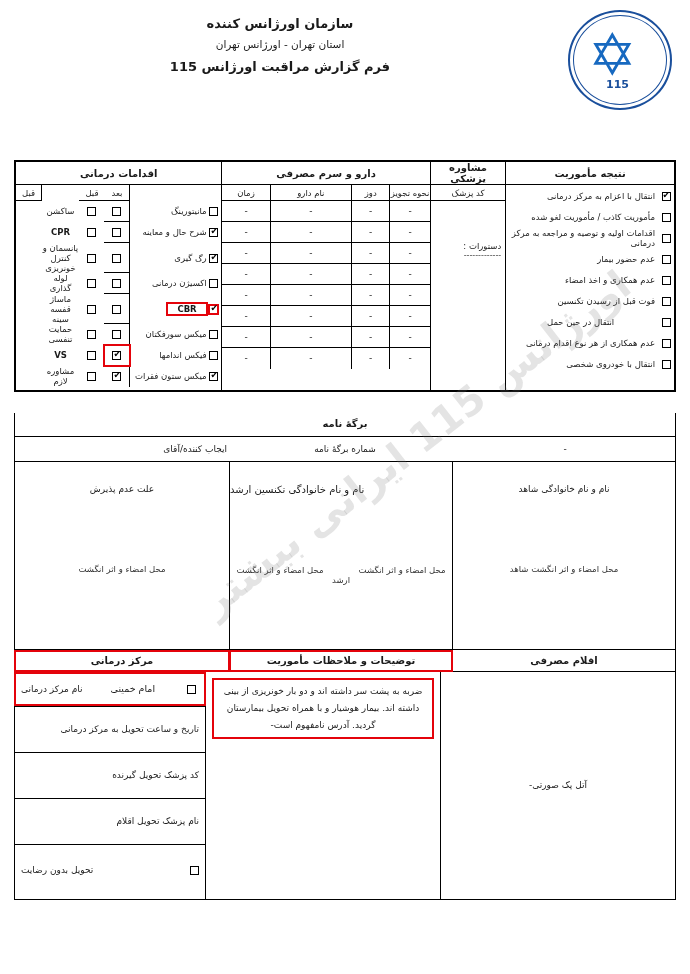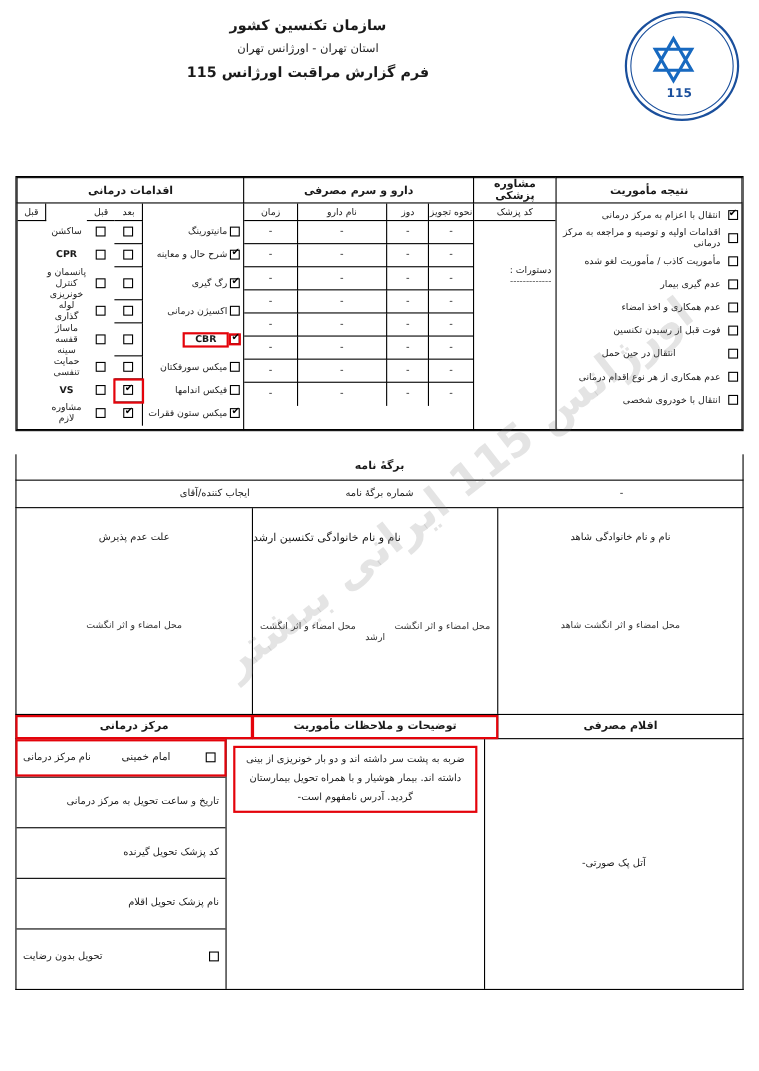--- a/index.html
+++ b/index.html
@@ -120,21 +120,21 @@
 
   <div class="header">
     <div class="logo">
       <div class="ring"></div>
       <div class="ring2"></div>
       <div class="star">✡</div>
       <div class="num">115</div>
     </div>
 
     <div class="title-block">
-      <div class="t1">سازمان تکنسین کشور</div>
+      <div class="t1">سازمان اورژانس کننده</div>
       <div class="t2">استان تهران - اورژانس تهران</div>
       <div class="t3">فرم گزارش مراقبت اورژانس 115</div>
     </div>
 
   </div>
 
   <div class="grid">
     <table>
       <tbody>
           <tr>
@@ -147,29 +147,29 @@
 
         <td style="vertical-align:top;padding:0">
           <table style="border:0">
             <tbody>
                   <tr class="rowh">
                     <td style="border:0;border-bottom:0;width:16px;text-align:center"><span class="cb on"></span></td>
                     <td style="border:0;text-align:right;padding-right:3px" class="lbl">انتقال با اعزام به مرکز درمانی</td>
                   </tr>
             <tr class="rowh">
                     <td style="border:0;width:16px;text-align:center"><span class="cb"></span></td>
+                    <td style="border:0;text-align:right;padding-right:3px" class="lbl">مأموریت کاذب / مأموریت لغو شده</td>
+                  </tr>
+            <tr class="rowh">
+                    <td style="border:0;width:16px;text-align:center"><span class="cb"></span></td>
                     <td style="border:0;text-align:right;padding-right:3px" class="lbl">اقدامات اولیه و توصیه و مراجعه به مرکز درمانی</td>
                   </tr>
             <tr class="rowh">
                     <td style="border:0;width:16px;text-align:center"><span class="cb"></span></td>
-                    <td style="border:0;text-align:right;padding-right:3px" class="lbl">مأموریت کاذب / مأموریت لغو شده</td>
-                  </tr>
-            <tr class="rowh">
-                    <td style="border:0;width:16px;text-align:center"><span class="cb"></span></td>
-                    <td style="border:0;text-align:right;padding-right:3px" class="lbl">عدم گیری بیمار</td>
+                    <td style="border:0;text-align:right;padding-right:3px" class="lbl">عدم حضور بیمار</td>
                   </tr>
             <tr class="rowh">
                     <td style="border:0;width:16px;text-align:center"><span class="cb"></span></td>
                     <td style="border:0;text-align:right;padding-right:3px" class="lbl">عدم همکاری و اخذ امضاء</td>
                   </tr>
             <tr class="rowh">
                     <td style="border:0;width:16px;text-align:center"><span class="cb"></span></td>
                     <td style="border:0;text-align:right;padding-right:3px" class="lbl">فوت قبل از رسیدن تکنسین</td>
                   </tr>
             <tr class="rowh">

